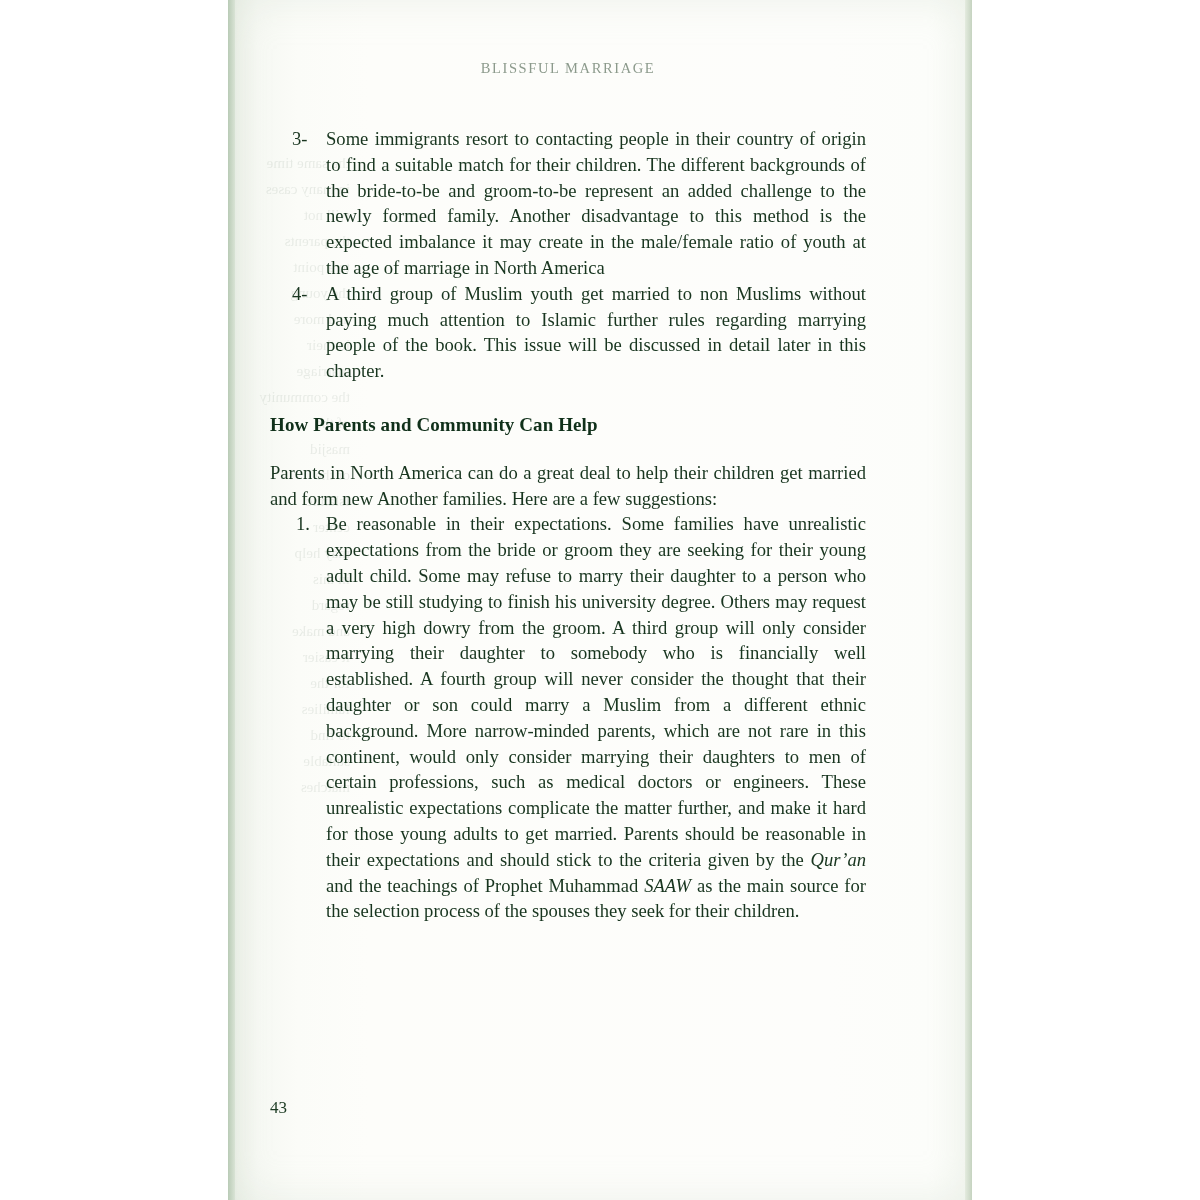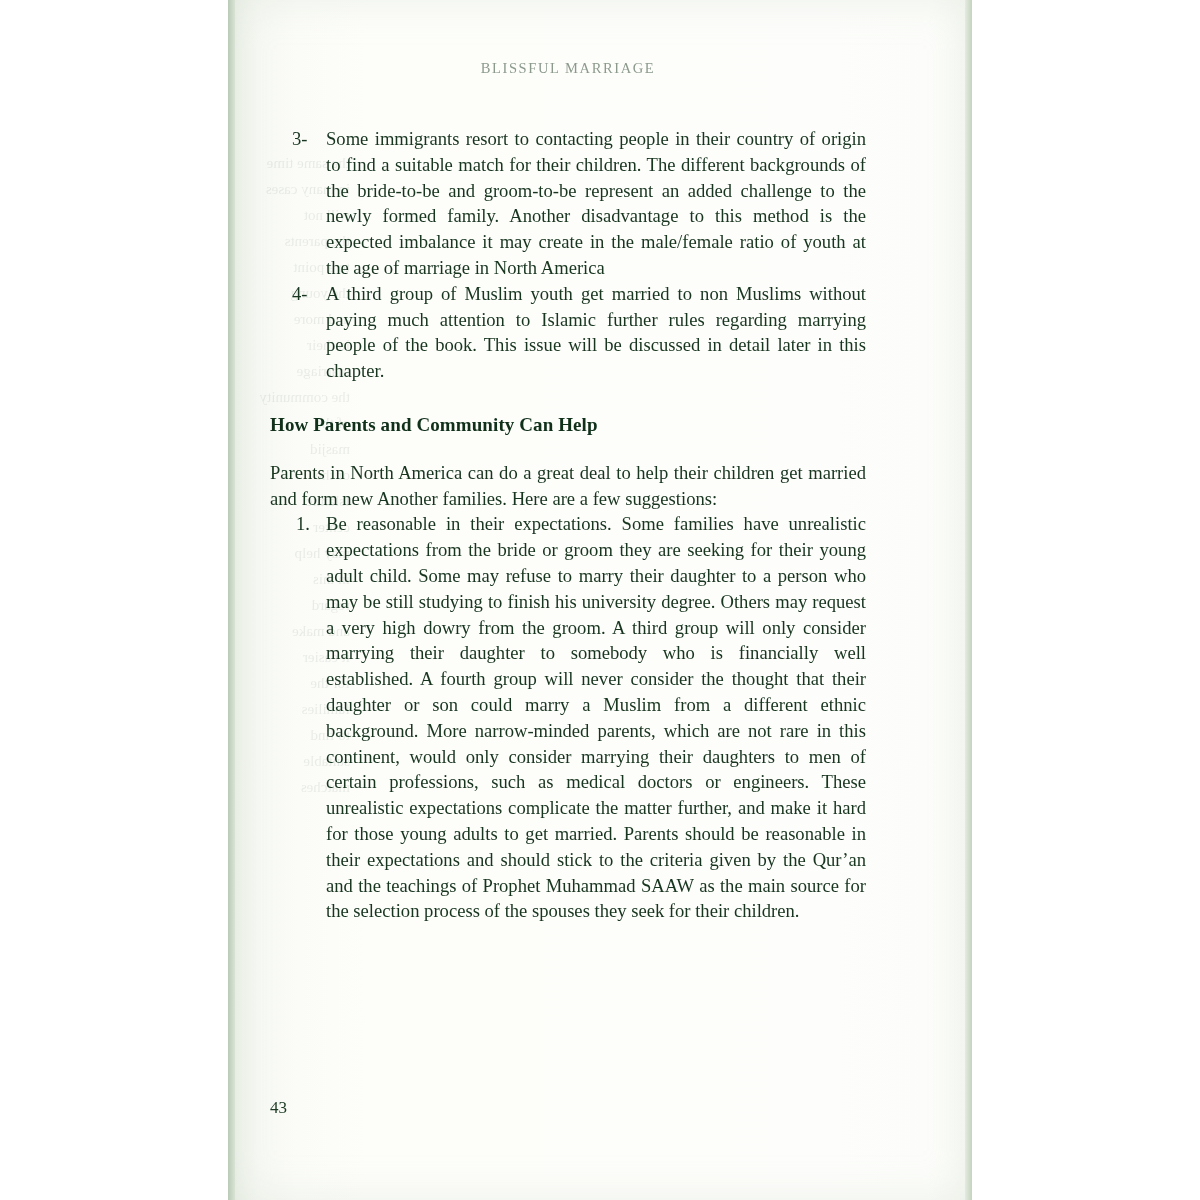--- a/index.html
+++ b/index.html
@@ -111,20 +111,21 @@
     color: #10301a;
     letter-spacing: 0.1px;
   }
 
   .para {
     text-align: justify;
     margin: 0;
   }
 
   .it {
+    font-style: italic;
   }
 
   .page-number {
     position: absolute;
     top: 1098px;
     left: 0;
     width: 596px;
     font-size: 17px;
     color: #1b3a22;
   }

